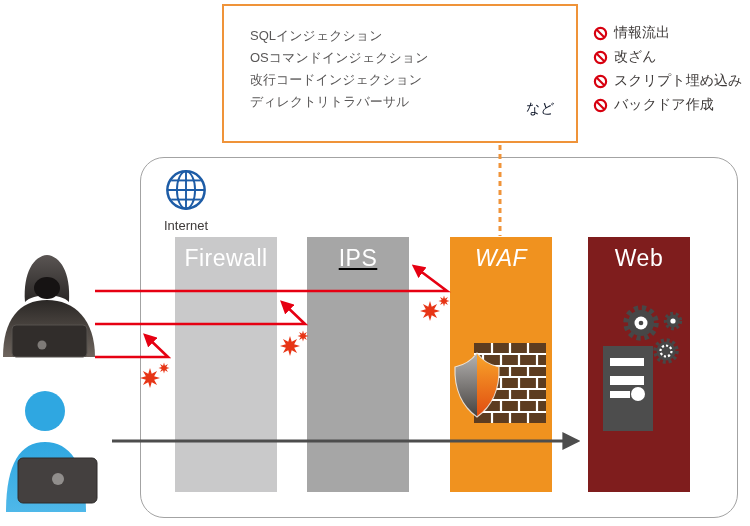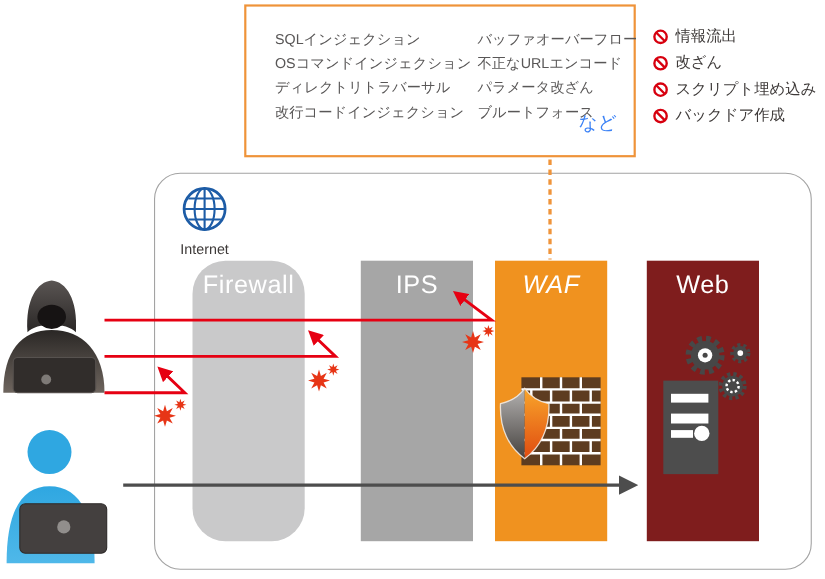--- a/index.html
+++ b/index.html
@@ -5,63 +5,57 @@
   html,body{margin:0;padding:0;background:#fff;}
   #stage{position:relative;width:750px;height:526px;background:#fff;overflow:hidden;
          font-family:"Liberation Sans",sans-serif;}
   
   .attack-box{position:absolute;left:222px;top:4px;width:356px;height:139px;
               border:2px solid #ef9339;background:#fff;box-sizing:border-box;}
   .attack-box .col{position:absolute;top:19px;}
   .attack-box .col.left{left:26px;}
   .attack-box .col.right{left:210px;}
   .atk{font-size:13px;line-height:22px;color:#595757;white-space:nowrap;}
-  .etc{position:absolute;left:302px;top:94px;font-size:17px;color:#3b82f6;}
+  .etc{position:absolute;left:302px;top:94px;font-size:14px;color:#0f172a;}
   
   .blocked-list{position:absolute;left:593px;top:21px;text-align:right;}
   .blk{display:flex;align-items:center;height:24px;gap:6px;}
   .blk span{font-size:14px;color:#3e3a39;white-space:nowrap;}
   
   .frame{position:absolute;left:140px;top:157px;width:598px;height:361px;
          border:1.5px solid #a3a3a3;border-radius:24px;background:#fff;box-sizing:border-box;}
   
   .internet{position:absolute;left:155px;top:168px;width:62px;text-align:center;}
   .inet-label{font-size:13px;color:#3e3a39;margin-top:2px;}
   
   .colm{position:absolute;top:237px;width:102px;height:255px;text-align:center;}
   .colm .clabel{margin-top:8px;font-size:23px;color:#ffffff;letter-spacing:.5px;}
-  .colm.firewall{left:175px;background:#c9c9ca;border-radius:30px;}
-  .colm.ips{left:328px;background:#a6a6a6;}
+  .colm.firewall{left:175px;background:#c9c9ca;}
+  .colm.ips{left:307px;background:#a6a6a6;text-decoration:underline;}
   .colm.waf{left:450px;background:#f0921f;font-style:italic;}
   .colm.web{left:588px;background:#7f1d1d;}
   .waf-icon{position:absolute;left:2px;top:100px;}
   .web-icons{position:absolute;left:8px;top:64px;}
   
   .overlay{position:absolute;left:0;top:0;pointer-events:none;}
   .figure{position:absolute;}
   .fig-hacker{left:2px;top:250px;}
   .fig-user{left:2px;top:388px;}
 </style>
 </head>
 <body>
 
 <div id="stage">
 
   <div class="attack-box">
     <div class="col left">
       <div class="atk">SQLインジェクション</div>
       <div class="atk">OSコマンドインジェクション</div>
+      <div class="atk">改行コードインジェクション</div>
       <div class="atk">ディレクトリトラバーサル</div>
-      <div class="atk">改行コードインジェクション</div>
-    </div>
-    <div class="col right">
-      <div class="atk">バッファオーバーフロー</div>
-      <div class="atk">不正なURLエンコード</div>
-      <div class="atk">パラメータ改ざん</div>
-      <div class="atk">ブルートフォース</div>
     </div>
     <div class="etc">など</div>
   </div>
 
   <div class="blocked-list">
     <div class="blk">
       <svg width="15" height="15" viewBox="0 0 16 16">
           <circle cx="8" cy="8" r="6" fill="none" stroke="#d7000f" stroke-width="2.3"></circle>
           <line x1="4" y1="4" x2="12" y2="12" stroke="#d7000f" stroke-width="2.3"></line>
         </svg>

